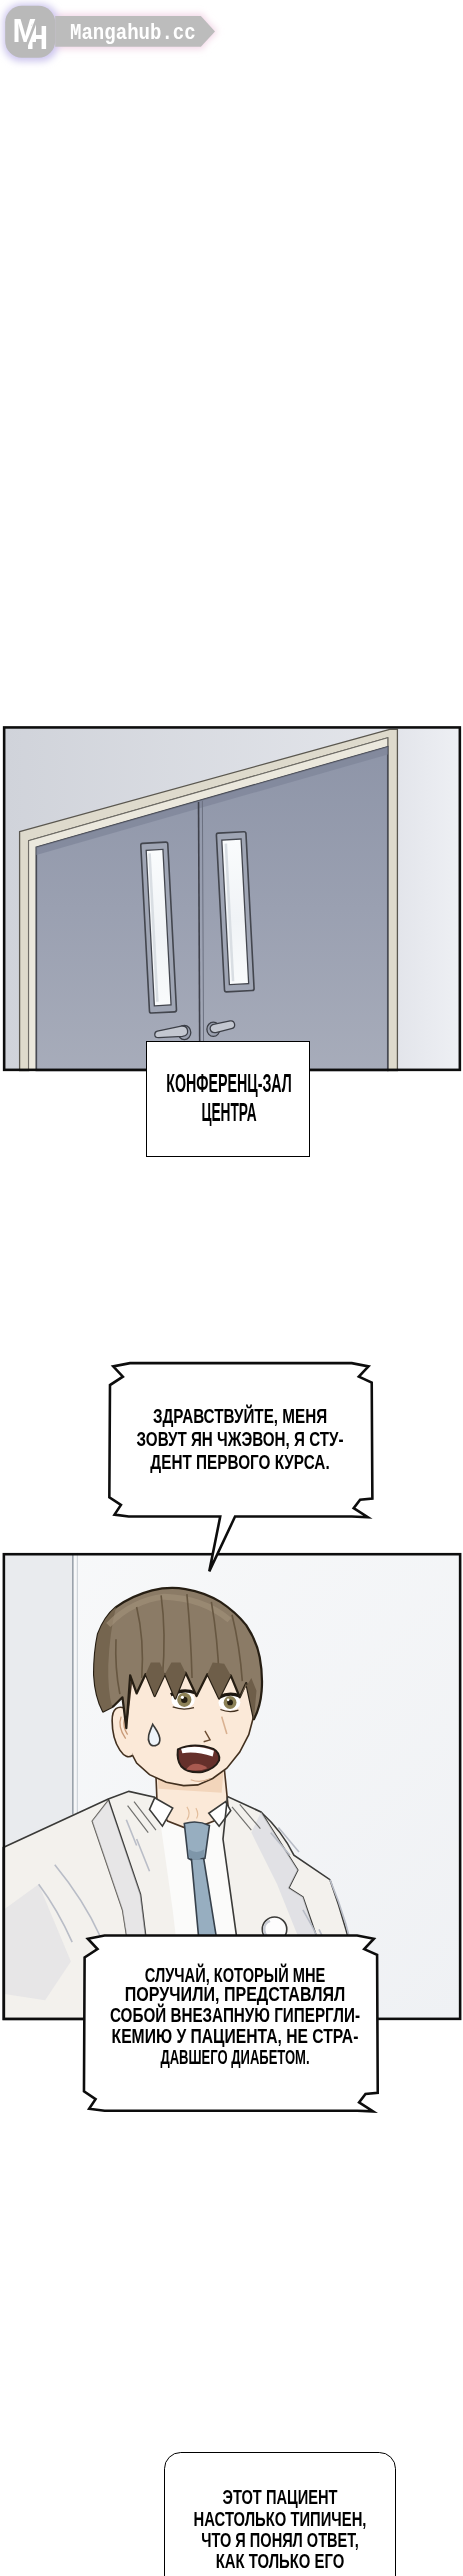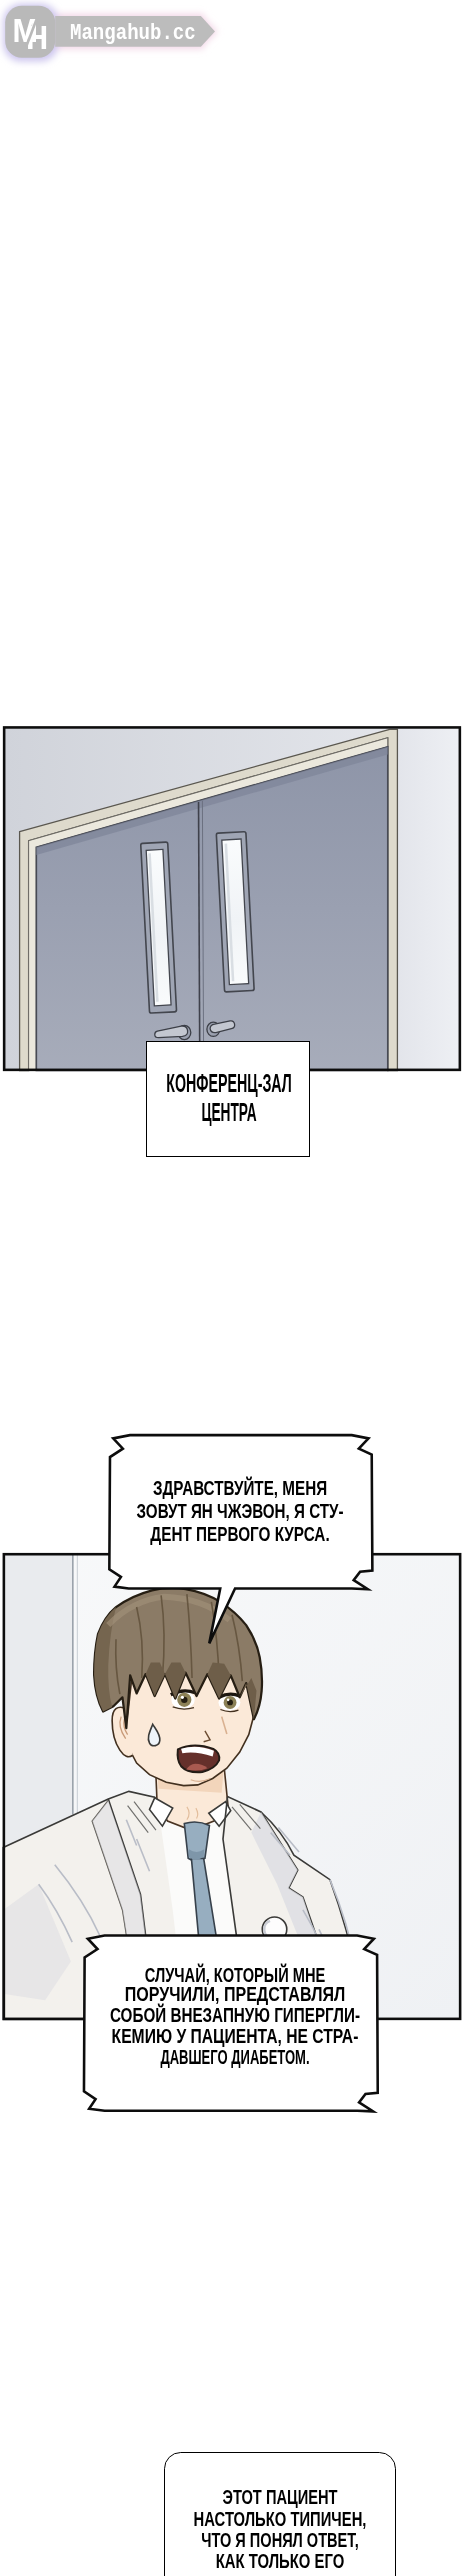--- a/index.html
+++ b/index.html
@@ -106,21 +106,21 @@
       <rect x="6" y="10" width="708" height="532" fill="none" stroke="#0d0d0d" stroke-width="4"></rect>
     </svg>
   </div>
 
   <div class="abs cap" id="cap1" style="left:146px;top:1041px;width:164px;height:116px;z-index:5;">
 
     <div class="tl" style="left:82px;top:28px;font-size:26px;line-height:26px;transform:translate(-50%,0) scaleX(0.5477);">КОНФЕРЕНЦ-ЗАЛ</div>
     <div class="tl" style="left:82px;top:57px;font-size:26px;line-height:26px;transform:translate(-50%,0) scaleX(0.5270);">ЦЕНТРА</div>
   </div>
 
-  <div class="abs" id="bub1" style="left:90px;top:1408px;width:303px;height:258px;z-index:6;text-decoration:underline;">
+  <div class="abs" id="bub1" style="left:90px;top:1336px;width:303px;height:258px;z-index:6;text-decoration:underline;">
     <svg width="303" height="258" viewBox="0 0 470 400">
       <path d="M62,42 H406 L432,47 L417,63 L437,72 L438,252 L419,254 L409,267 L431,281 L406,280 H225 L185,365 L202,280 H60 L38,277 L48,262 L30,250 L31,76 L51,63 L36,47 Z" fill="#ffffff" stroke="#0d0d0d" stroke-width="4" stroke-linejoin="miter"></path>
     </svg>
     
     <div class="tl" style="left:150px;top:71px;font-size:19.3px;line-height:19.3px;transform:translate(-50%,0) scaleX(0.7902);">ЗДРАВСТВУЙТЕ, МЕНЯ</div>
     <div class="tl" style="left:150px;top:94px;font-size:19.3px;line-height:19.3px;transform:translate(-50%,0) scaleX(0.7872);">ЗОВУТ ЯН ЧЖЭВОН, Я СТУ-</div>
     <div class="tl" style="left:150px;top:117px;font-size:19.3px;line-height:19.3px;transform:translate(-50%,0) scaleX(0.7932);">ДЕНТ ПЕРВОГО КУРСА.</div>
   </div>
 
   <div class="abs" id="panel2" style="left:0;top:1549px;width:464px;height:477px;">

